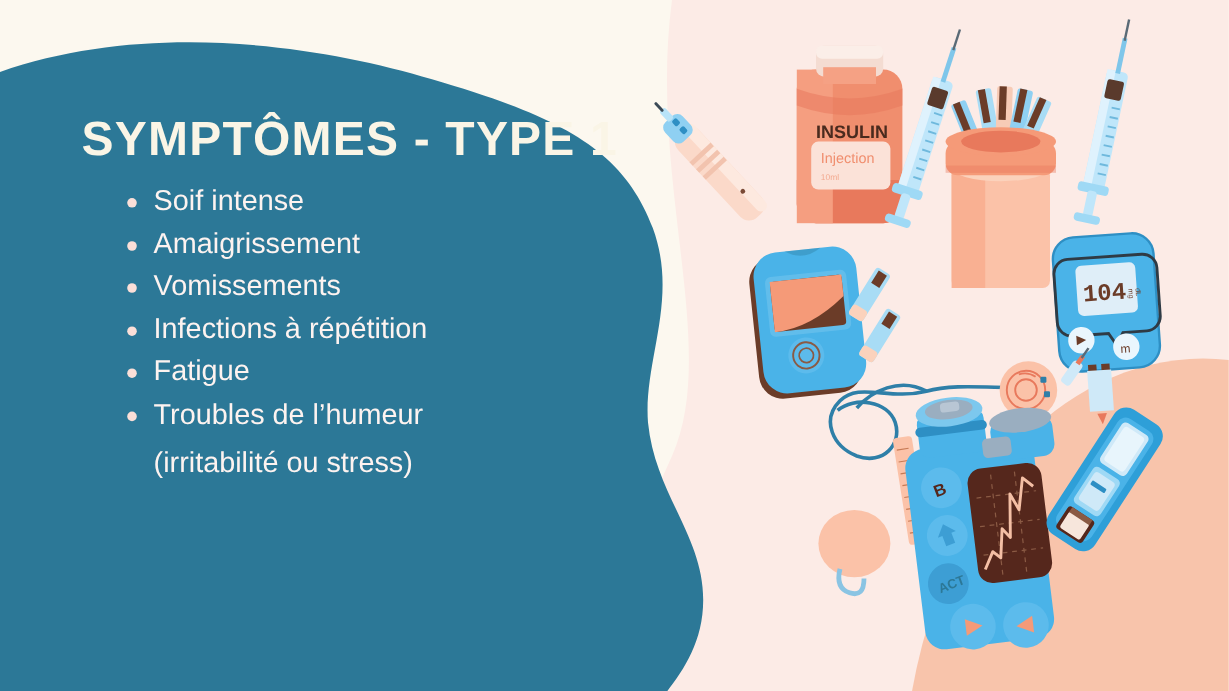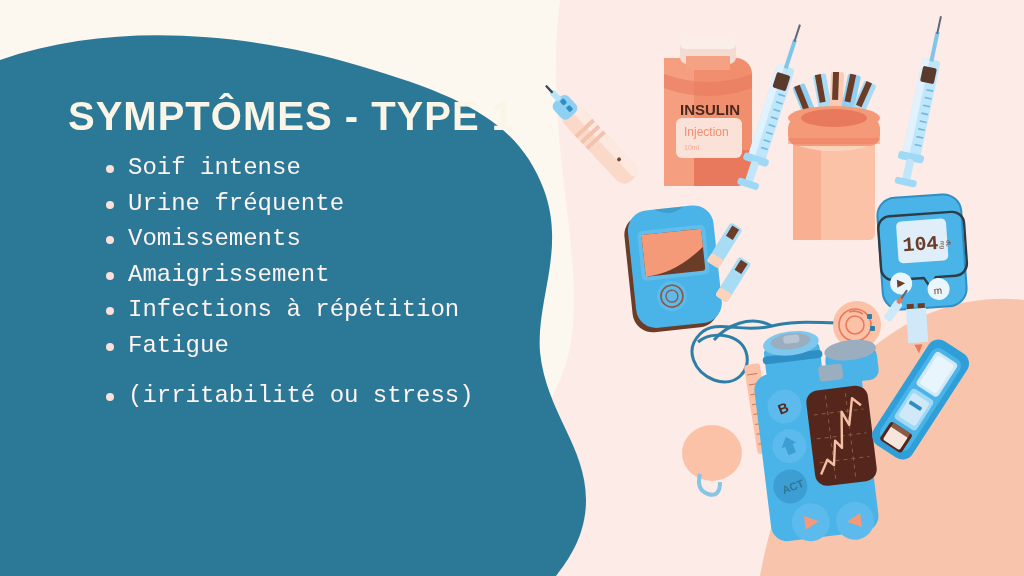--- a/index.html
+++ b/index.html
@@ -30,29 +30,28 @@
   }
   #symptom-list li{
     position:relative;
     padding-left:28px;
     margin:0 0 11.5px 0;
     font-size:24px;
     line-height:1.0;
     color:#fdf3f0;
     font-weight:normal;
     white-space:nowrap;
-    font-family:Liberation Mono, monospace;
   }
   #symptom-list li .bullet{
     position:absolute;left:6px;top:9px;
     width:8px;height:8px;border-radius:50%;
     background:#fbdfd8;
   }
   #symptom-list li .cont{
-    display:block;margin-top:26px;
+    display:block;margin-top:16px;
   }
 </style>
 </head>
 <body>
 
 <div id="stage">
 
   <svg class="layer" viewBox="0 0 1024 576" preserveAspectRatio="none">
 
     <rect x="0" y="0" width="1024" height="576" fill="#fcf8ef"></rect>
@@ -300,22 +299,21 @@
       <rect x="890" y="294" width="4" height="8" fill="#e8795c"></rect>
       <rect x="891" y="286" width="2" height="10" fill="#5a6a76"></rect>
     </g>
 
   </svg>
 
   <div id="text-panel">
     <div id="page-title">SYMPTÔMES - TYPE 1</div>
     <ul id="symptom-list">
       <li><span class="bullet"></span><span>Soif intense</span></li>
-      <li><span class="bullet"></span><span>Urine fréquente</span></li>
+      <li><span class="bullet"></span><span>Amaigrissement</span></li>
       <li><span class="bullet"></span><span>Vomissements</span></li>
-      <li><span class="bullet"></span><span>Amaigrissement</span></li>
       <li><span class="bullet"></span><span>Infections à répétition</span></li>
       <li><span class="bullet"></span><span>Fatigue</span></li>
-      <li><span class="bullet"></span><span class="cont">(irritabilité ou stress)</span></li>
+      <li><span class="bullet"></span><span>Troubles de l’humeur</span><span class="cont">(irritabilité ou stress)</span></li>
     </ul>
   </div>
 
 </div>
 
 </body></html>

